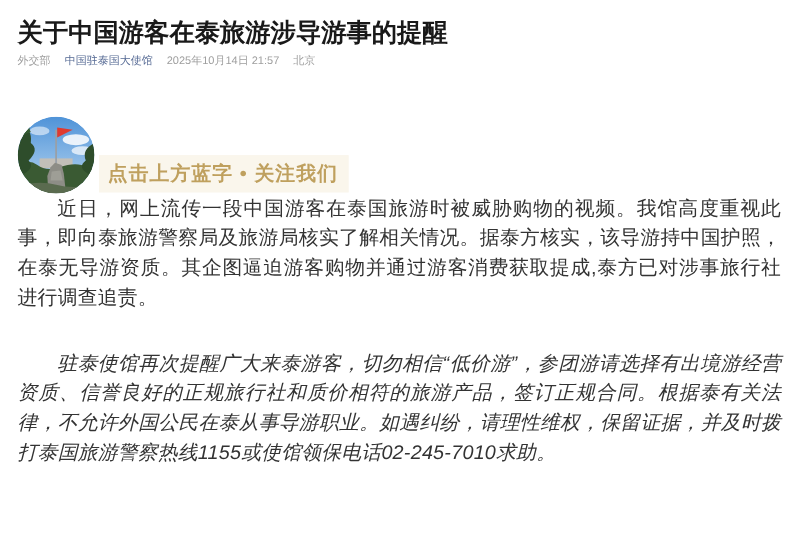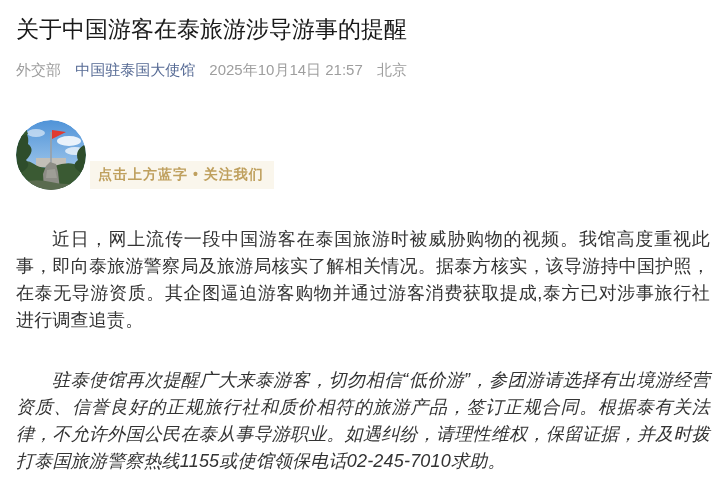--- a/index.html
+++ b/index.html
@@ -14,26 +14,25 @@
   .page {
     width: 726px;
     height: 491px;
     padding: 0 16px;
     background: #fff;
   }
   .title {
     margin-top: 13px;
     font-size: 23px;
     line-height: 1.4;
-    font-weight: 400;
+    font-weight: 700;
     color: #191919;
   }
   .meta {
-    margin-top: 14px;
-    font-size: 15px;
+    font-size: 10px;
     line-height: 21px;
     color: #9e9e9e;
     white-space: nowrap;
   }
   .meta > * { margin-right: 10px; }
   .meta .account {
     color: #576b95;
     font-weight: 500;
     text-decoration: none;
     cursor: pointer;
@@ -52,35 +51,35 @@
     flex: 0 0 auto;
     cursor: pointer;
   }
   .avatar svg { display: block; }
   .follow {
     margin-left: 4px;
     margin-bottom: 1px;
     padding: 5px 10px 5px 8px;
     background: #faf6ec;
     color: #bfa05e;
-    font-size: 14px;
+    font-size: 18px;
     font-weight: 700;
     letter-spacing: 1px;
     cursor: pointer;
     white-space: nowrap;
   }
   .para {
     font-size: 18px;
     line-height: 1.5;
     color: #333;
     text-indent: 2em;
     text-align: justify;
     letter-spacing: 0.2px;
   }
-  .para-1 { margin-top: 36px; }
+  .para-1 { }
   .para-2 { margin-top: 33px; font-style: italic; }
 </style>
 </head>
 <body>
 
 <div class="page">
 
   <h1 class="title">关于中国游客在泰旅游涉导游事的提醒</h1>
 
   <div class="meta">

